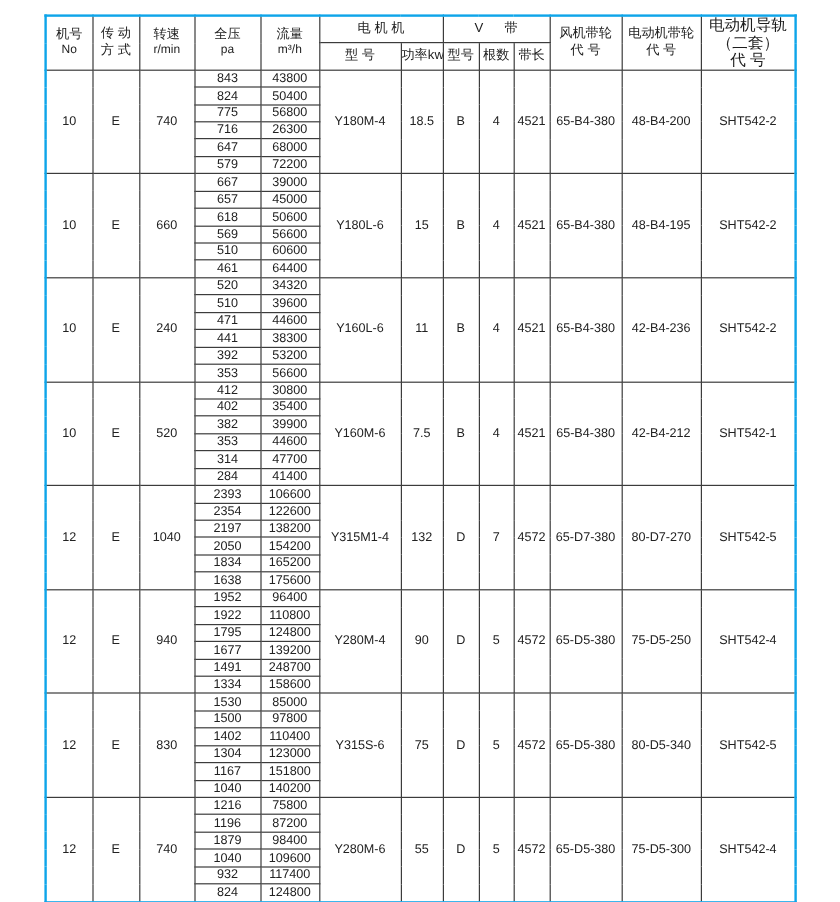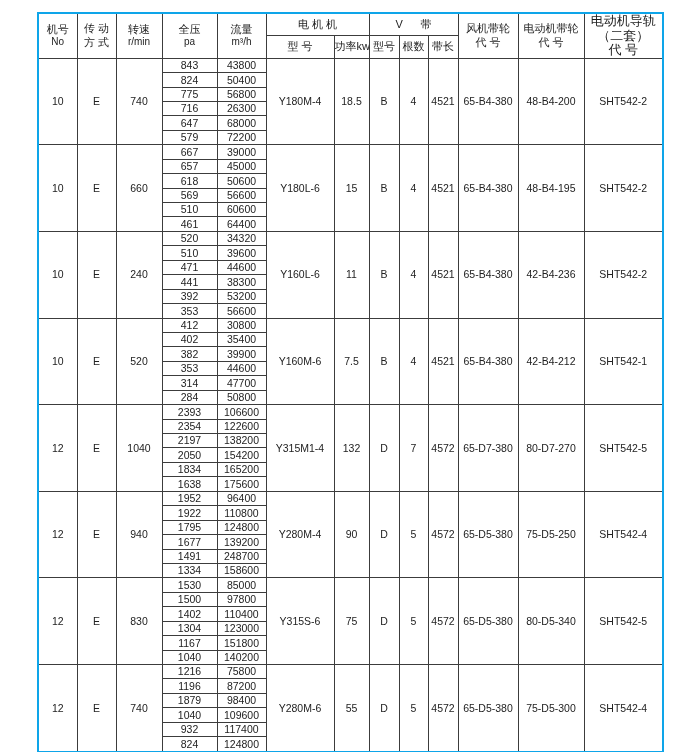--- a/index.html
+++ b/index.html
@@ -231,21 +231,21 @@
       <tr>
         <td>353</td>
         <td>44600</td>
       </tr>
       <tr>
         <td>314</td>
         <td>47700</td>
       </tr>
       <tr>
         <td>284</td>
-        <td>50800</td>
+        <td>41400</td>
       </tr>
       <tr>
         <td rowspan="6">12</td>
         <td rowspan="6">E</td>
         <td rowspan="6">1040</td>
         <td>2393</td>
         <td>106600</td>
         <td rowspan="6">Y315M1-4</td>
         <td rowspan="6">132</td>
         <td rowspan="6">D</td>

